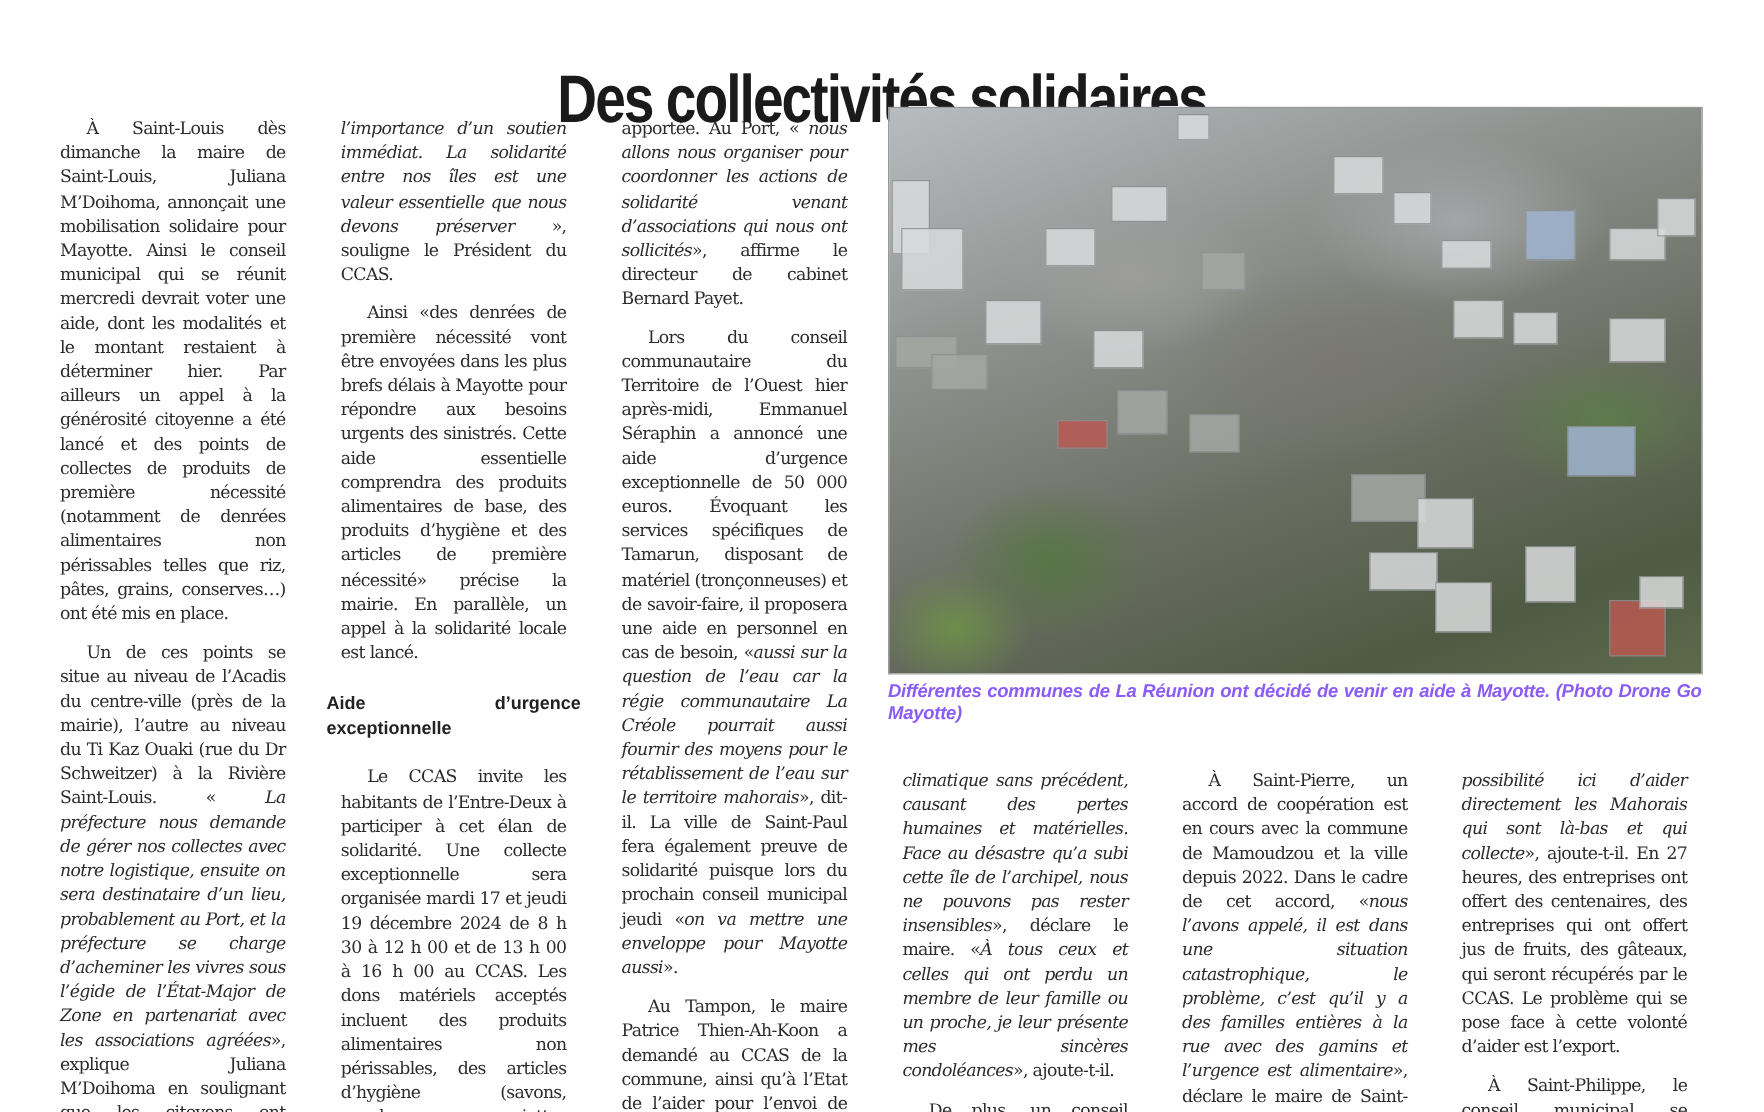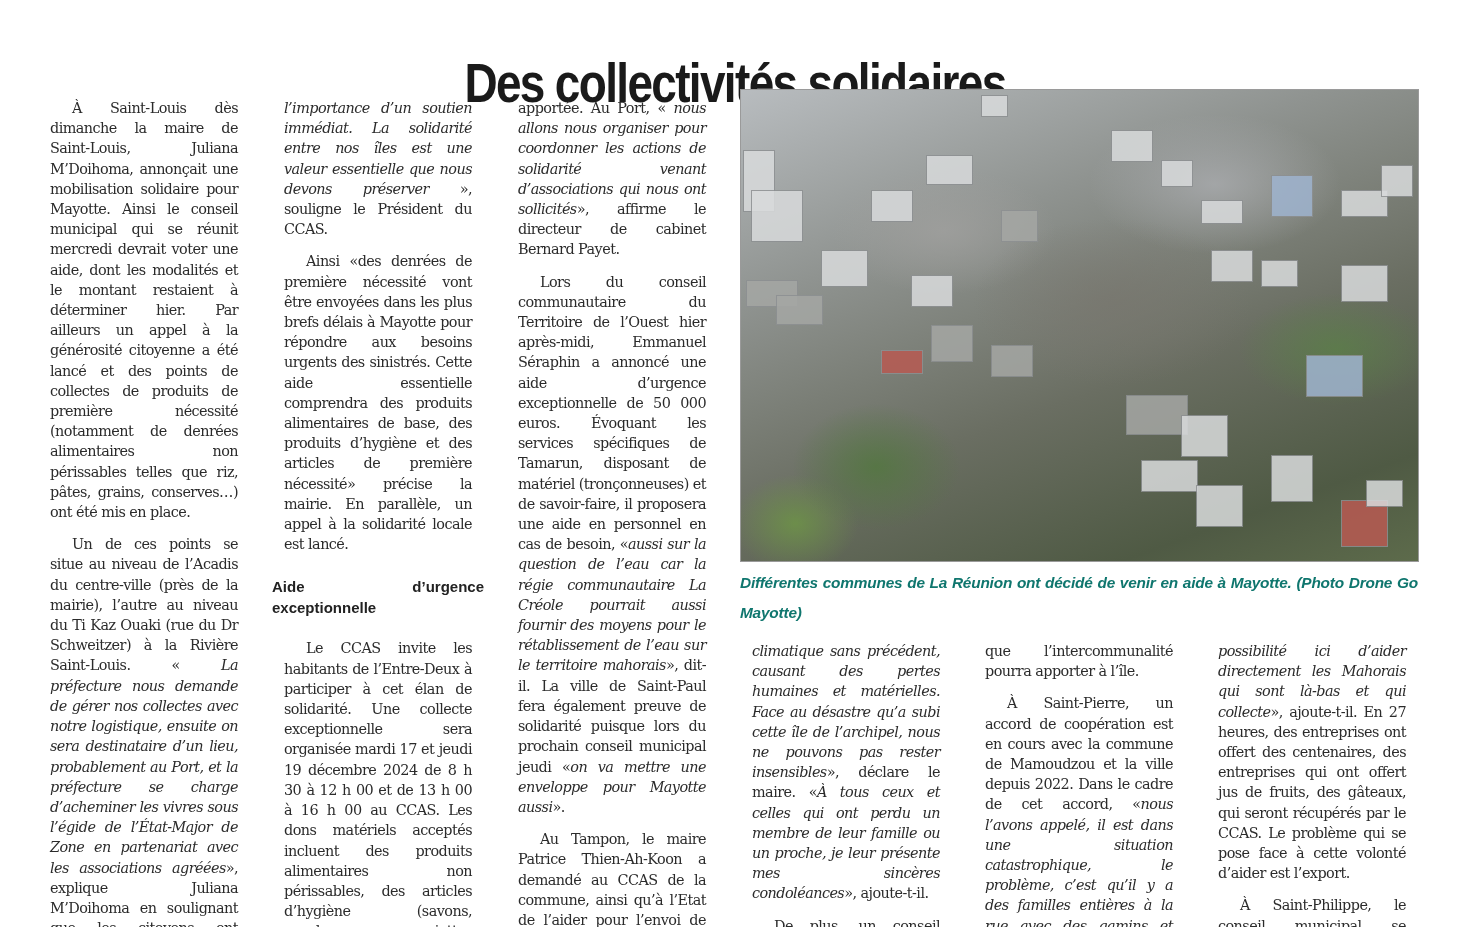--- a/index.html
+++ b/index.html
@@ -40,21 +40,21 @@
       radial-gradient(ellipse 160px 90px at 30% 30%, rgba(160,160,158,0.8), transparent 70%),
       linear-gradient(160deg, #b8bcbf 0%, #8f9390 30%, #6a6e62 60%, #4f5a44 85%, #5d6b4b 100%);
   }
   .bldg { position: absolute; background: #d9dbdc; border: 1px solid #8d9092; opacity: 0.85; }
   .bldg.red { background: #b85a52; }
   .bldg.blue { background: #9fb4cf; }
   .bldg.dark { background: #a5a7a4; }
   .caption {
     position: absolute; left: 740px; top: 568px; width: 678px;
     font-family: "Liberation Sans", sans-serif; font-weight: bold; font-style: italic;
-    font-size: 15.4px; line-height: 30px; color: #0f766e; text-align: justify; letter-spacing: -0.2px;
+    font-size: 15.4px; line-height: 18px; color: #8b5cf6; text-align: justify; letter-spacing: -0.2px;
   }
 </style>
 </head>
 <body>
 
 <h1 class="headline">Des collectivités solidaires</h1>
 
 <div class="col" id="col1">
   <p>À Saint-Louis dès dimanche la maire de Saint-Louis, Juliana M’Doihoma, annonçait une mobilisation solidaire pour Mayotte. Ainsi le conseil municipal qui se réunit mercredi devrait voter une aide, dont les modalités et le montant restaient à déterminer hier. Par ailleurs un appel à la générosité citoyenne a été lancé et des points de collectes de produits de première nécessité (notamment de denrées alimentaires non périssables telles que riz, pâtes, grains, conserves…) ont été mis en place.</p>
   <p><span>Un de ces points se situe au niveau de l’Acadis du centre-ville (près de la mairie), l’autre au niveau du Ti Kaz Ouaki (rue du Dr Schweitzer) à la Rivière Saint-Louis. « </span><em>La préfecture nous demande de gérer nos collectes avec notre logistique, ensuite on sera destinataire d’un lieu, probablement au Port, et la préfecture se charge d’acheminer les vivres sous l’égide de l’État-Major de Zone en partenariat avec les associations agréées</em><span>», explique Juliana M’Doihoma en soulignant que les citoyens ont répondu présent aujourd’hui.</span></p>
@@ -109,20 +109,19 @@
 </div>
 
 <div class="caption">Différentes communes de La Réunion ont décidé de venir en aide à Mayotte. (Photo Drone Go Mayotte)</div>
 
 <div class="col" id="col4">
   <p class="noindent"><em>climatique sans précédent, causant des pertes humaines et matérielles. Face au désastre qu’a subi cette île de l’archipel, nous ne pouvons pas rester insensibles</em><span>», déclare le maire. «</span><em>À tous ceux et celles qui ont perdu un membre de leur famille ou un proche, je leur présente mes sincères condoléances</em><span>», ajoute-t-il.</span></p>
   <p>De plus, un conseil communautaire d’urgence de la CASUD aura lieu mercredi prochain afin d’établir les modalités des aides</p>
 </div>
 
 <div class="col" id="col5">
-  <p class="noindent">que l’intercommunalité pourra apporter à l’île.</p>
   <p><span>À Saint-Pierre, un accord de coopération est en cours avec la commune de Mamoudzou et la ville depuis 2022. Dans le cadre de cet accord, «</span><em>nous l’avons appelé, il est dans une situation catastrophique, le problème, c’est qu’il y a des familles entières à la rue avec des gamins et l’urgence est alimentaire</em><span>», déclare le maire de Saint-Pierre, Michel Fontaine. «</span></p>
 </div>
 
 <div class="col" id="col6">
   <p class="noindent"><em>possibilité ici d’aider directement les Mahorais qui sont là-bas et qui collecte</em><span>», ajoute-t-il. En 27 heures, des entreprises ont offert des centenaires, des entreprises qui ont offert jus de fruits, des gâteaux, qui seront récupérés par le CCAS. Le problème qui se pose face à cette volonté d’aider est l’export.</span></p>
   <p>À Saint-Philippe, le conseil municipal se réunira ce soir pour définir les actions qui seront menées en aide à Mayotte.</p>
 </div>
 
 </body></html>

